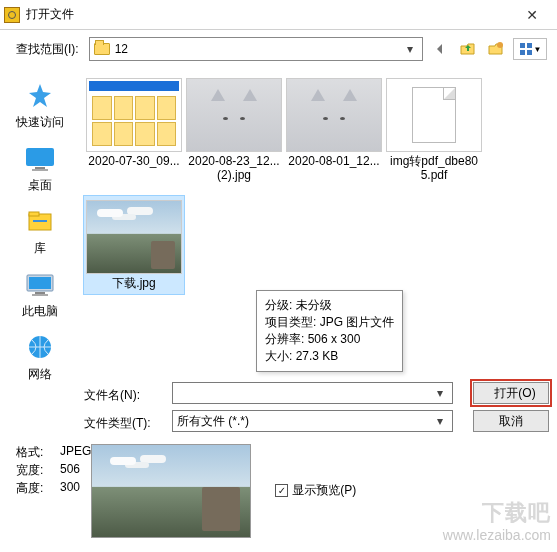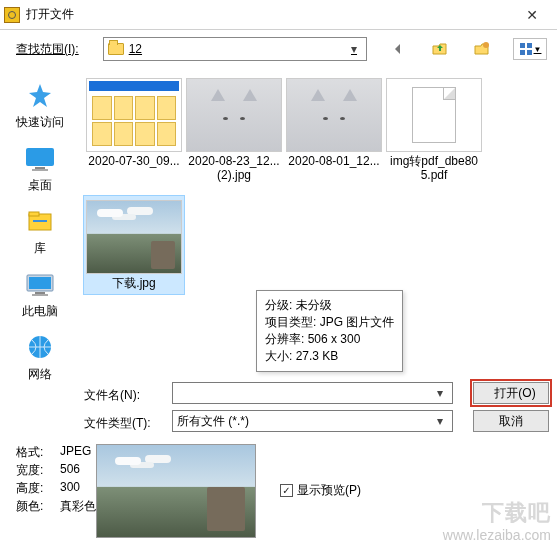--- a/index.html
+++ b/index.html
@@ -2,21 +2,21 @@
 <html><head>
 <meta charset="utf-8">
 <style>
   * { box-sizing: border-box; margin: 0; padding: 0; font-family: "Microsoft YaHei", "SimSun", sans-serif; }
   body { background: #fff; width: 557px; height: 552px; font-size: 12px; overflow: hidden; }
   .titlebar { height: 30px; display: flex; align-items: center; padding: 0 4px; border-bottom: 1px solid #d0d0d0; }
   .app-icon { width: 16px; height: 16px; margin-right: 6px; background:#f0c020; border:1px solid #a07010; position:relative; }
   .app-icon::after { content:""; position:absolute; inset:3px; border:1px solid #555; border-radius:50%; }
   .title { flex: 1; font-size: 12px; }
   .close-btn { width: 42px; height: 28px; display:flex; align-items:center; justify-content:center; font-size: 14px; color:#333; cursor:pointer; }
-  .toolbar-row { display:flex; align-items:center; height: 38px; padding: 4px 10px 4px 16px; gap:20px;text-decoration:underline; }
+  .toolbar-row { display:flex; align-items:center; height: 38px; padding: 4px 10px 4px 16px; gap:6px; }
   .look-in-label { margin-right: 4px; }
   .look-in-combo { flex:1; height:24px; border:1px solid #888; display:flex; align-items:center; padding:4px 4px; background:#fff; }
   .folder-icon { width:16px; height:12px; background:#ffd96a; border:1px solid #c9a227; border-radius:1px; margin-right:5px; position:relative; }
   .folder-icon::before { content:""; position:absolute; top:-4px; left:0; width:7px; height:4px; background:#ffd96a; border:1px solid #c9a227; border-bottom:none; border-radius:1px 1px 0 0; }
   .combo-text { flex:1; }
   .combo-arrow { width:16px; text-align:center; color:#444; }
   .tb-btn { width:22px; height:22px; display:flex; align-items:center; justify-content:center; color:#4a7; cursor:pointer; }
   .tb-btn.grey svg { color:#777; }
   .tb-btn.blue svg { color:#2b6cc4; }
   .tb-btn.orange svg { color:#e08a2a; }
@@ -245,24 +245,20 @@
         <span>JPEG</span>
       </div>
     <div>
         <span class="k">宽度:</span>
         <span>506</span>
       </div>
     <div>
         <span class="k">高度:</span>
         <span>300</span>
       </div>
-    <div>
-        <span class="k">颜色:</span>
-        <span>真彩色</span>
-      </div>
   </div>
   <div class="preview-box landscape">
     <div class="cloud" style="top:12px;left:18px;"></div>
     <div class="rock" style="right:10px;bottom:6px;width:38px;height:44px;"></div>
   </div>
   <div class="show-preview">
     <div class="chk">
         <span>✓</span>
       </div>
     <span>显示预览(P)</span>

